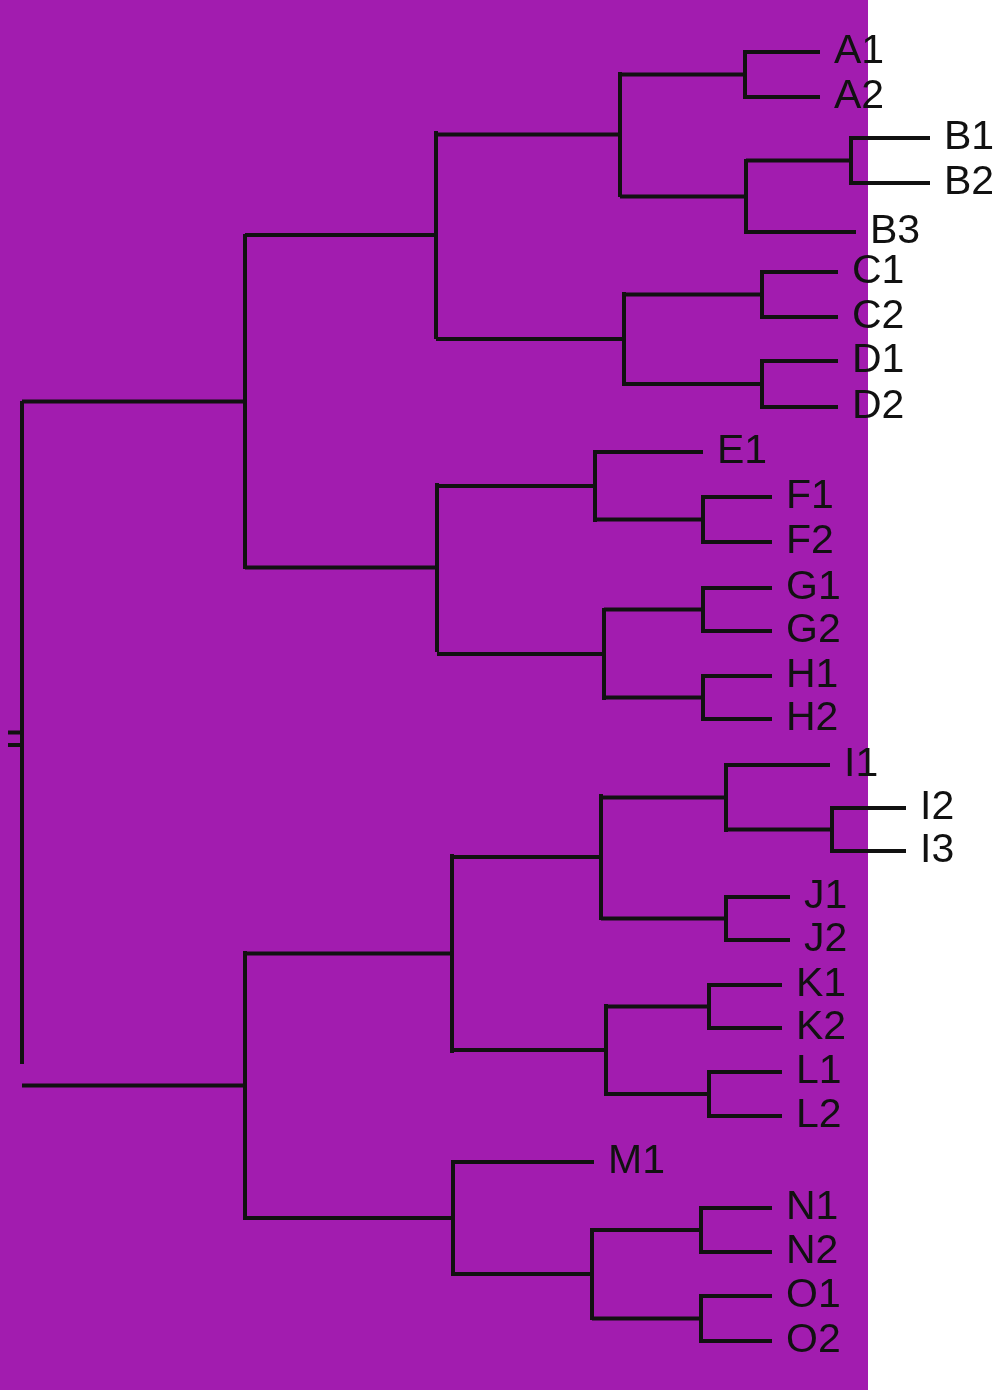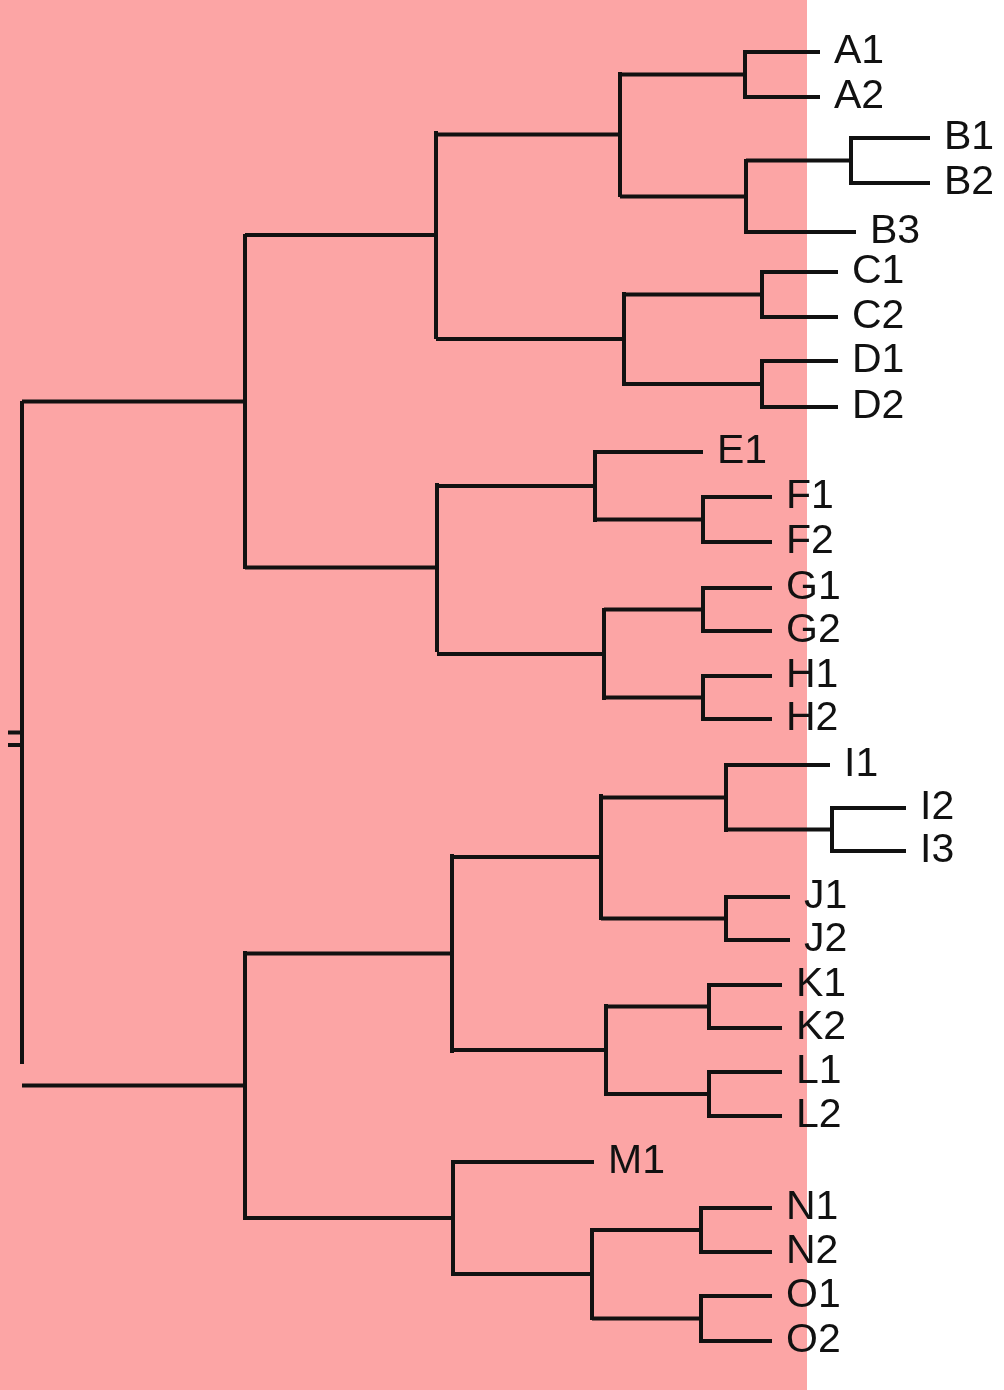--- a/index.html
+++ b/index.html
@@ -8,23 +8,23 @@
     background: #ffffff;
   }
   body {
     width: 1004px;
     height: 1390px;
     font-family: "Liberation Sans", sans-serif;
     overflow: hidden;
   }
   #dendrogram-root {
     position: relative;
-    width: 807px;
+    width: 868px;
     height: 1390px;
-    background: #fca5a5;
+    background: #a21caf;
   }
   #tree-svg {
     position: absolute;
     left: 0;
     top: 0;
     width: 1004px;
     height: 1390px;
   }
   .tree-line {
     stroke: #111111;

